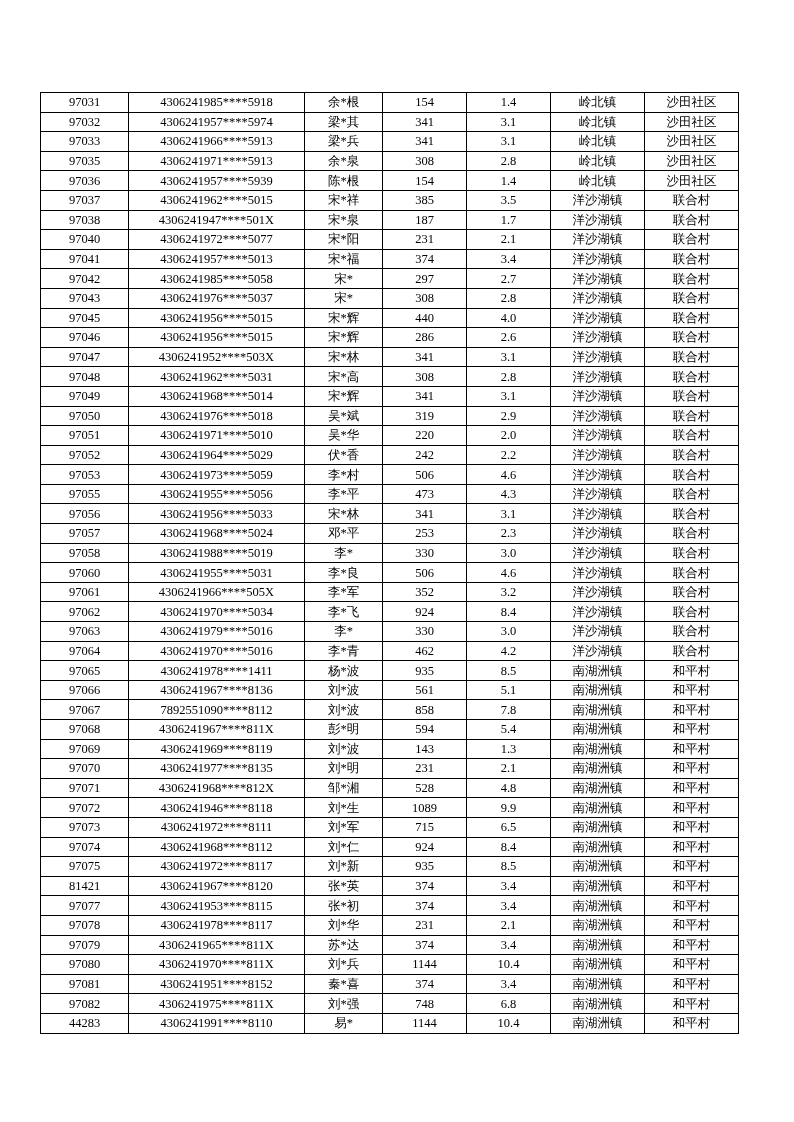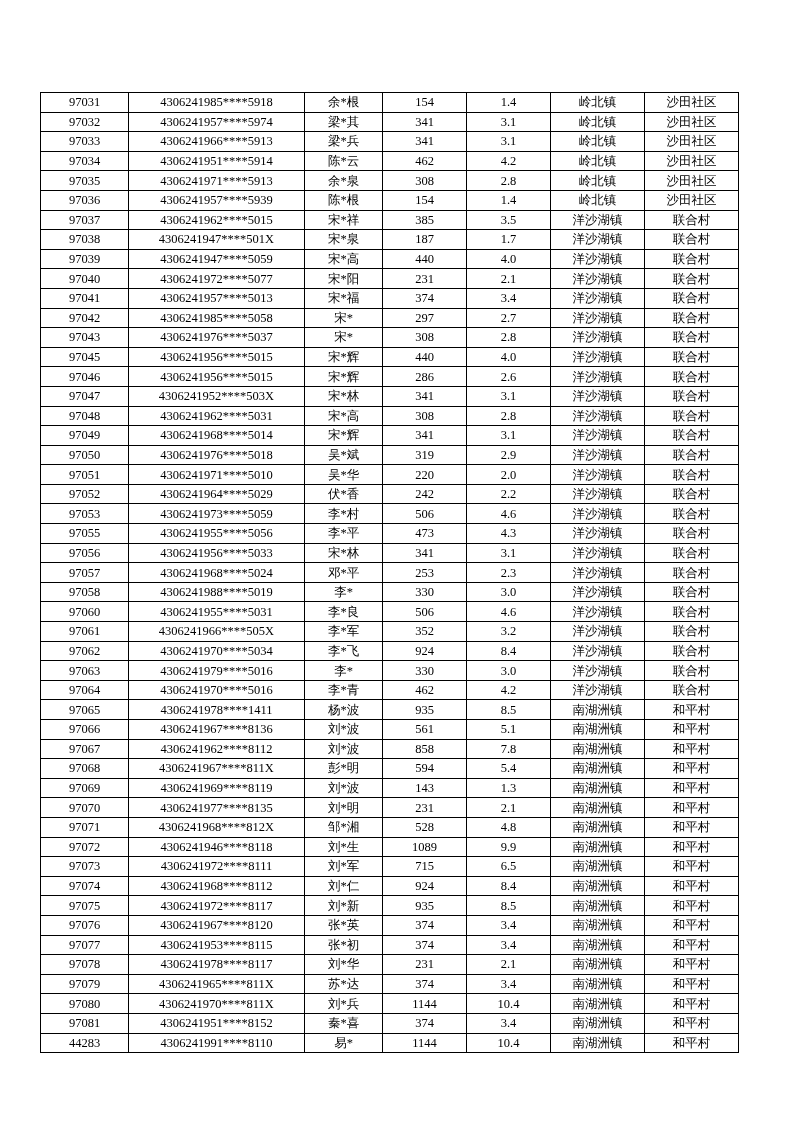--- a/index.html
+++ b/index.html
@@ -92,29 +92,20 @@
         <tr>
           <td class="cell-seq">97033</td>
           <td class="cell-id">4306241966****5913</td>
           <td class="cell-name">梁*兵</td>
           <td class="cell-num">341</td>
           <td class="cell-num">3.1</td>
           <td class="cell-town">岭北镇</td>
           <td class="cell-vill">沙田社区</td>
         </tr>
         <tr>
-          <td class="cell-seq">97034</td>
-          <td class="cell-id">4306241951****5914</td>
-          <td class="cell-name">陈*云</td>
-          <td class="cell-num">462</td>
-          <td class="cell-num">4.2</td>
-          <td class="cell-town">岭北镇</td>
-          <td class="cell-vill">沙田社区</td>
-        </tr>
-        <tr>
           <td class="cell-seq">97035</td>
           <td class="cell-id">4306241971****5913</td>
           <td class="cell-name">余*泉</td>
           <td class="cell-num">308</td>
           <td class="cell-num">2.8</td>
           <td class="cell-town">岭北镇</td>
           <td class="cell-vill">沙田社区</td>
         </tr>
         <tr>
           <td class="cell-seq">97036</td>
@@ -137,29 +128,20 @@
         <tr>
           <td class="cell-seq">97038</td>
           <td class="cell-id">4306241947****501X</td>
           <td class="cell-name">宋*泉</td>
           <td class="cell-num">187</td>
           <td class="cell-num">1.7</td>
           <td class="cell-town">洋沙湖镇</td>
           <td class="cell-vill">联合村</td>
         </tr>
         <tr>
-          <td class="cell-seq">97039</td>
-          <td class="cell-id">4306241947****5059</td>
-          <td class="cell-name">宋*高</td>
-          <td class="cell-num">440</td>
-          <td class="cell-num">4.0</td>
-          <td class="cell-town">洋沙湖镇</td>
-          <td class="cell-vill">联合村</td>
-        </tr>
-        <tr>
           <td class="cell-seq">97040</td>
           <td class="cell-id">4306241972****5077</td>
           <td class="cell-name">宋*阳</td>
           <td class="cell-num">231</td>
           <td class="cell-num">2.1</td>
           <td class="cell-town">洋沙湖镇</td>
           <td class="cell-vill">联合村</td>
         </tr>
         <tr>
           <td class="cell-seq">97041</td>
@@ -363,21 +345,21 @@
           <td class="cell-seq">97066</td>
           <td class="cell-id">4306241967****8136</td>
           <td class="cell-name">刘*波</td>
           <td class="cell-num">561</td>
           <td class="cell-num">5.1</td>
           <td class="cell-town">南湖洲镇</td>
           <td class="cell-vill">和平村</td>
         </tr>
         <tr>
           <td class="cell-seq">97067</td>
-          <td class="cell-id">4306241962****8112</td>
+          <td class="cell-id">7892551090****8112</td>
           <td class="cell-name">刘*波</td>
           <td class="cell-num">858</td>
           <td class="cell-num">7.8</td>
           <td class="cell-town">南湖洲镇</td>
           <td class="cell-vill">和平村</td>
         </tr>
         <tr>
           <td class="cell-seq">97068</td>
           <td class="cell-id">4306241967****811X</td>
           <td class="cell-name">彭*明</td>
@@ -443,21 +425,21 @@
         <tr>
           <td class="cell-seq">97075</td>
           <td class="cell-id">4306241972****8117</td>
           <td class="cell-name">刘*新</td>
           <td class="cell-num">935</td>
           <td class="cell-num">8.5</td>
           <td class="cell-town">南湖洲镇</td>
           <td class="cell-vill">和平村</td>
         </tr>
         <tr>
-          <td class="cell-seq">97076</td>
+          <td class="cell-seq">81421</td>
           <td class="cell-id">4306241967****8120</td>
           <td class="cell-name">张*英</td>
           <td class="cell-num">374</td>
           <td class="cell-num">3.4</td>
           <td class="cell-town">南湖洲镇</td>
           <td class="cell-vill">和平村</td>
         </tr>
         <tr>
           <td class="cell-seq">97077</td>
           <td class="cell-id">4306241953****8115</td>
@@ -497,20 +479,29 @@
         <tr>
           <td class="cell-seq">97081</td>
           <td class="cell-id">4306241951****8152</td>
           <td class="cell-name">秦*喜</td>
           <td class="cell-num">374</td>
           <td class="cell-num">3.4</td>
           <td class="cell-town">南湖洲镇</td>
           <td class="cell-vill">和平村</td>
         </tr>
         <tr>
+          <td class="cell-seq">97082</td>
+          <td class="cell-id">4306241975****811X</td>
+          <td class="cell-name">刘*强</td>
+          <td class="cell-num">748</td>
+          <td class="cell-num">6.8</td>
+          <td class="cell-town">南湖洲镇</td>
+          <td class="cell-vill">和平村</td>
+        </tr>
+        <tr>
           <td class="cell-seq">44283</td>
           <td class="cell-id">4306241991****8110</td>
           <td class="cell-name">易*</td>
           <td class="cell-num">1144</td>
           <td class="cell-num">10.4</td>
           <td class="cell-town">南湖洲镇</td>
           <td class="cell-vill">和平村</td>
         </tr>
       </tbody>
   </table>

